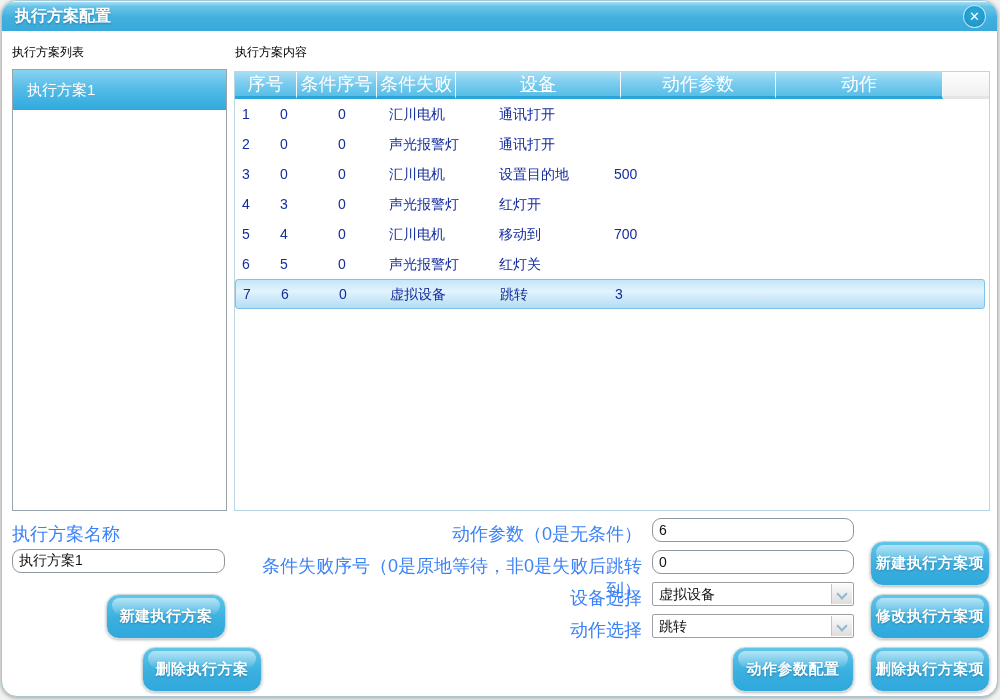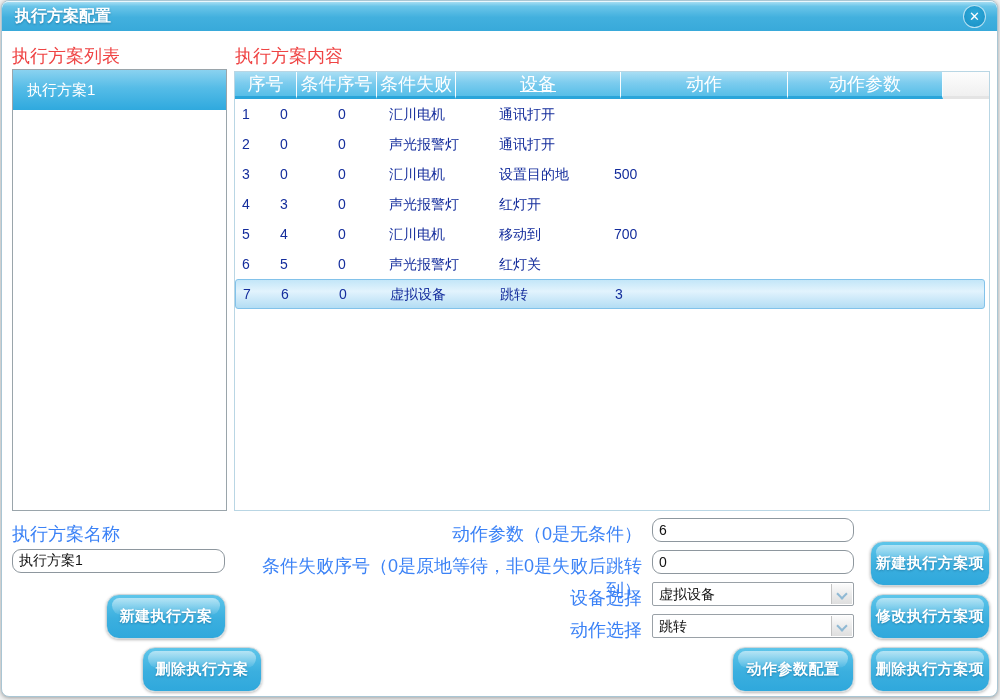--- a/index.html
+++ b/index.html
@@ -1,36 +1,36 @@
 <!DOCTYPE html>
 <html><head>
 <meta charset="utf-8">
 <style>
   * { margin:0; padding:0; box-sizing:border-box; }
   html,body { width:1000px; height:700px; overflow:hidden;
     font-family:"Liberation Sans","DejaVu Sans",sans-serif; background:#f1f2f2; }
 
   .dialog { position:absolute; left:1px; top:0; width:997px; height:697px;
-    background:#ffffff; border:1px solid #a9c6d4; border-radius:8px;
+    background:#ffffff; border:1px solid #a9c6d4; border-radius:16px;
     box-shadow:0 1px 4px rgba(0,0,0,.35); overflow:hidden; }
 
   
   .titlebar { position:absolute; left:0; top:0; right:0; height:30px;
     background:linear-gradient(180deg,#b2e3f5 0%,#6ac5e9 18%,#42b0de 55%,#38a9da 100%);
     border-radius:6px 6px 0 0;
     box-shadow:inset 0 1px 0 rgba(255,255,255,.75); }
   .titlebar .title { position:absolute; left:13px; top:0; line-height:30px;
     color:#fff; font-size:16px; font-weight:bold; text-shadow:0 1px 2px rgba(0,70,110,.45); }
   .close-btn { position:absolute; right:11px; top:4px; width:23px; height:23px;
     border-radius:50%; background:radial-gradient(circle at 50% 35%,#2fa9d8,#1790c6);
     border:1px solid rgba(235,250,255,.75); color:#fff; font-size:13px; font-weight:bold;
     display:flex; align-items:center; justify-content:center; cursor:pointer; }
 
   
-  .sec-label { position:absolute; font-size:18px; color:#ef4444; }
+  .sec-label { position:absolute; font-size:12px; color:#000000; }
   #plan-list-label { left:10px; top:43px; }
   #plan-content-label { left:233px; top:43px; }
 
   
   .listbox { position:absolute; left:10px; top:68px; width:215px; height:442px;
     background:#fff; border:1px solid #9aa5ab; }
   .list-item { height:40px; line-height:40px; padding-left:14px;
     color:#fff; font-size:15px; cursor:pointer; }
   .list-item.selected {
     background:linear-gradient(180deg,#8ad2f0 0%,#55bce7 45%,#2fa9de 100%); }
@@ -117,22 +117,22 @@
   <div class="listbox" id="plan-listbox">
       <div class="list-item selected">执行方案1</div>
     </div>
 
   <div class="table">
     <div class="thead" id="thead">
         <div class="th" style="width: 62px;">序号</div>
         <div class="th" style="width: 80px;">条件序号</div>
         <div class="th" style="width: 79px;">条件失败</div>
         <div class="th" style="width: 165px; text-decoration: underline;">设备</div>
+        <div class="th" style="width: 155px;">动作参数</div>
         <div class="th" style="width: 167px;">动作</div>
-        <div class="th" style="width: 155px;">动作参数</div>
         <div class="th-filler"></div>
       </div>
     <div class="tbody" id="tbody">
         <div class="tr">
           <div class="td">1</div>
           <div class="td">0</div>
           <div class="td">0</div>
           <div class="td">汇川电机</div>
           <div class="td">通讯打开</div>
           <div class="td"></div>

